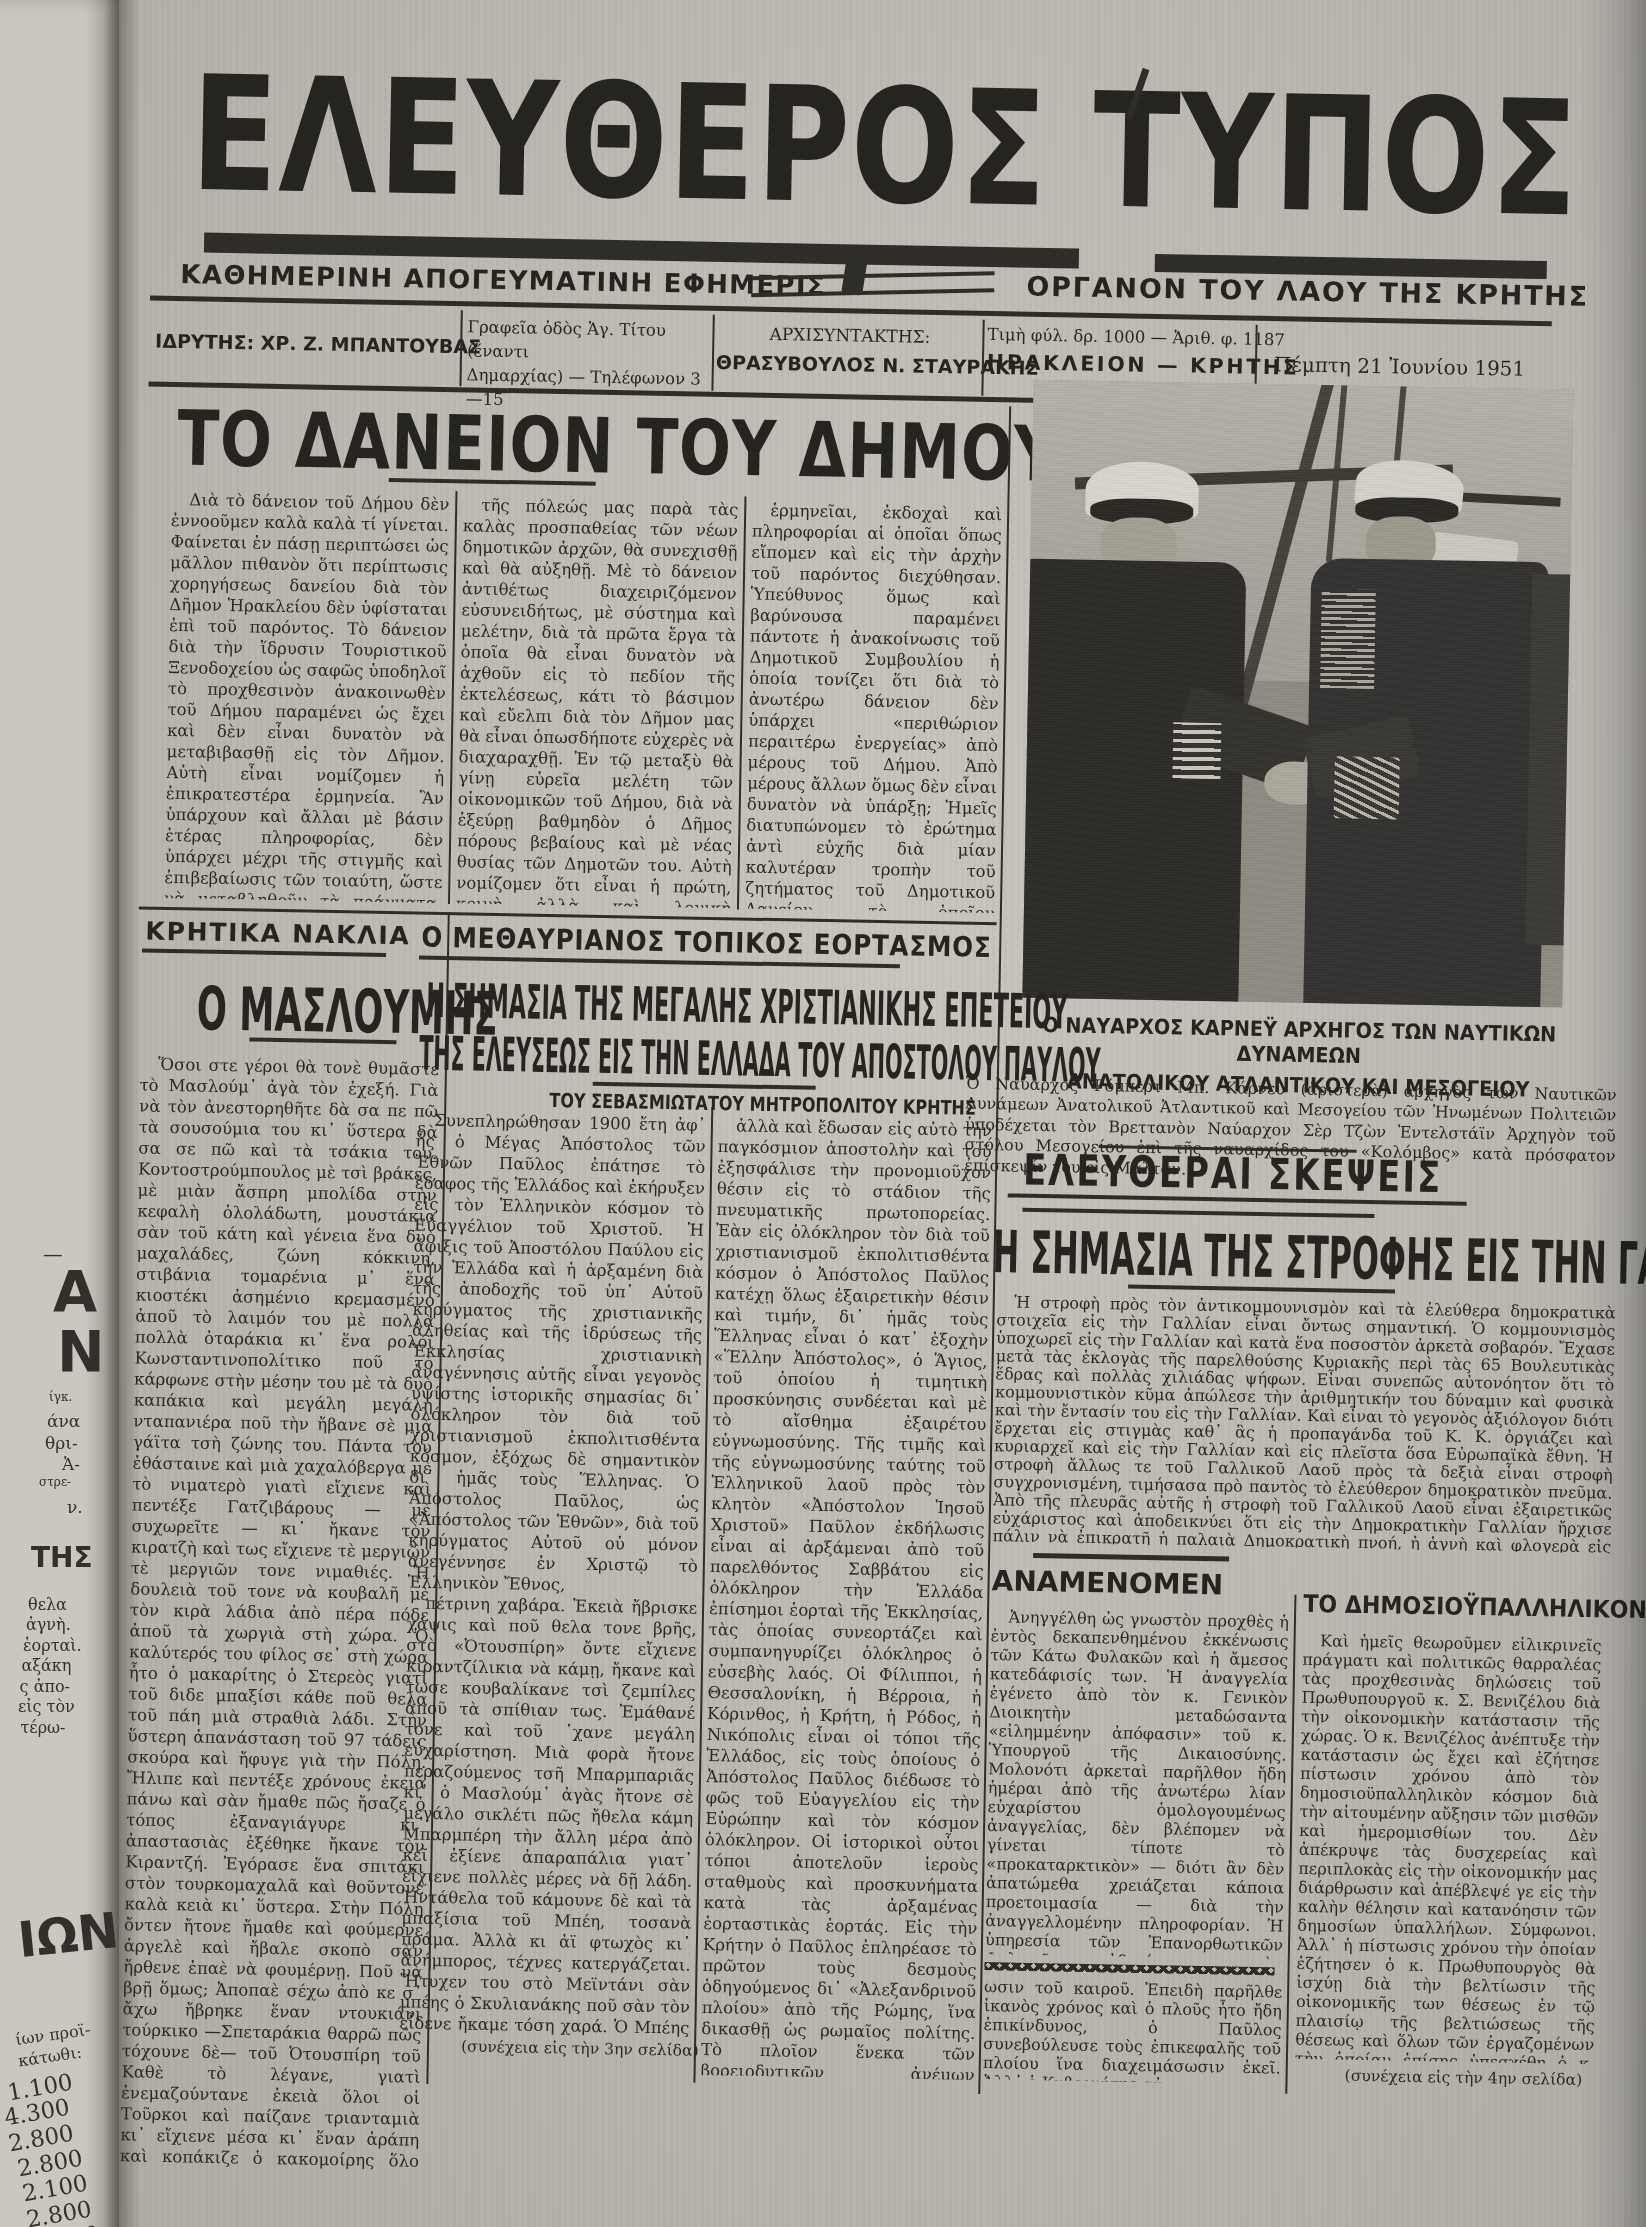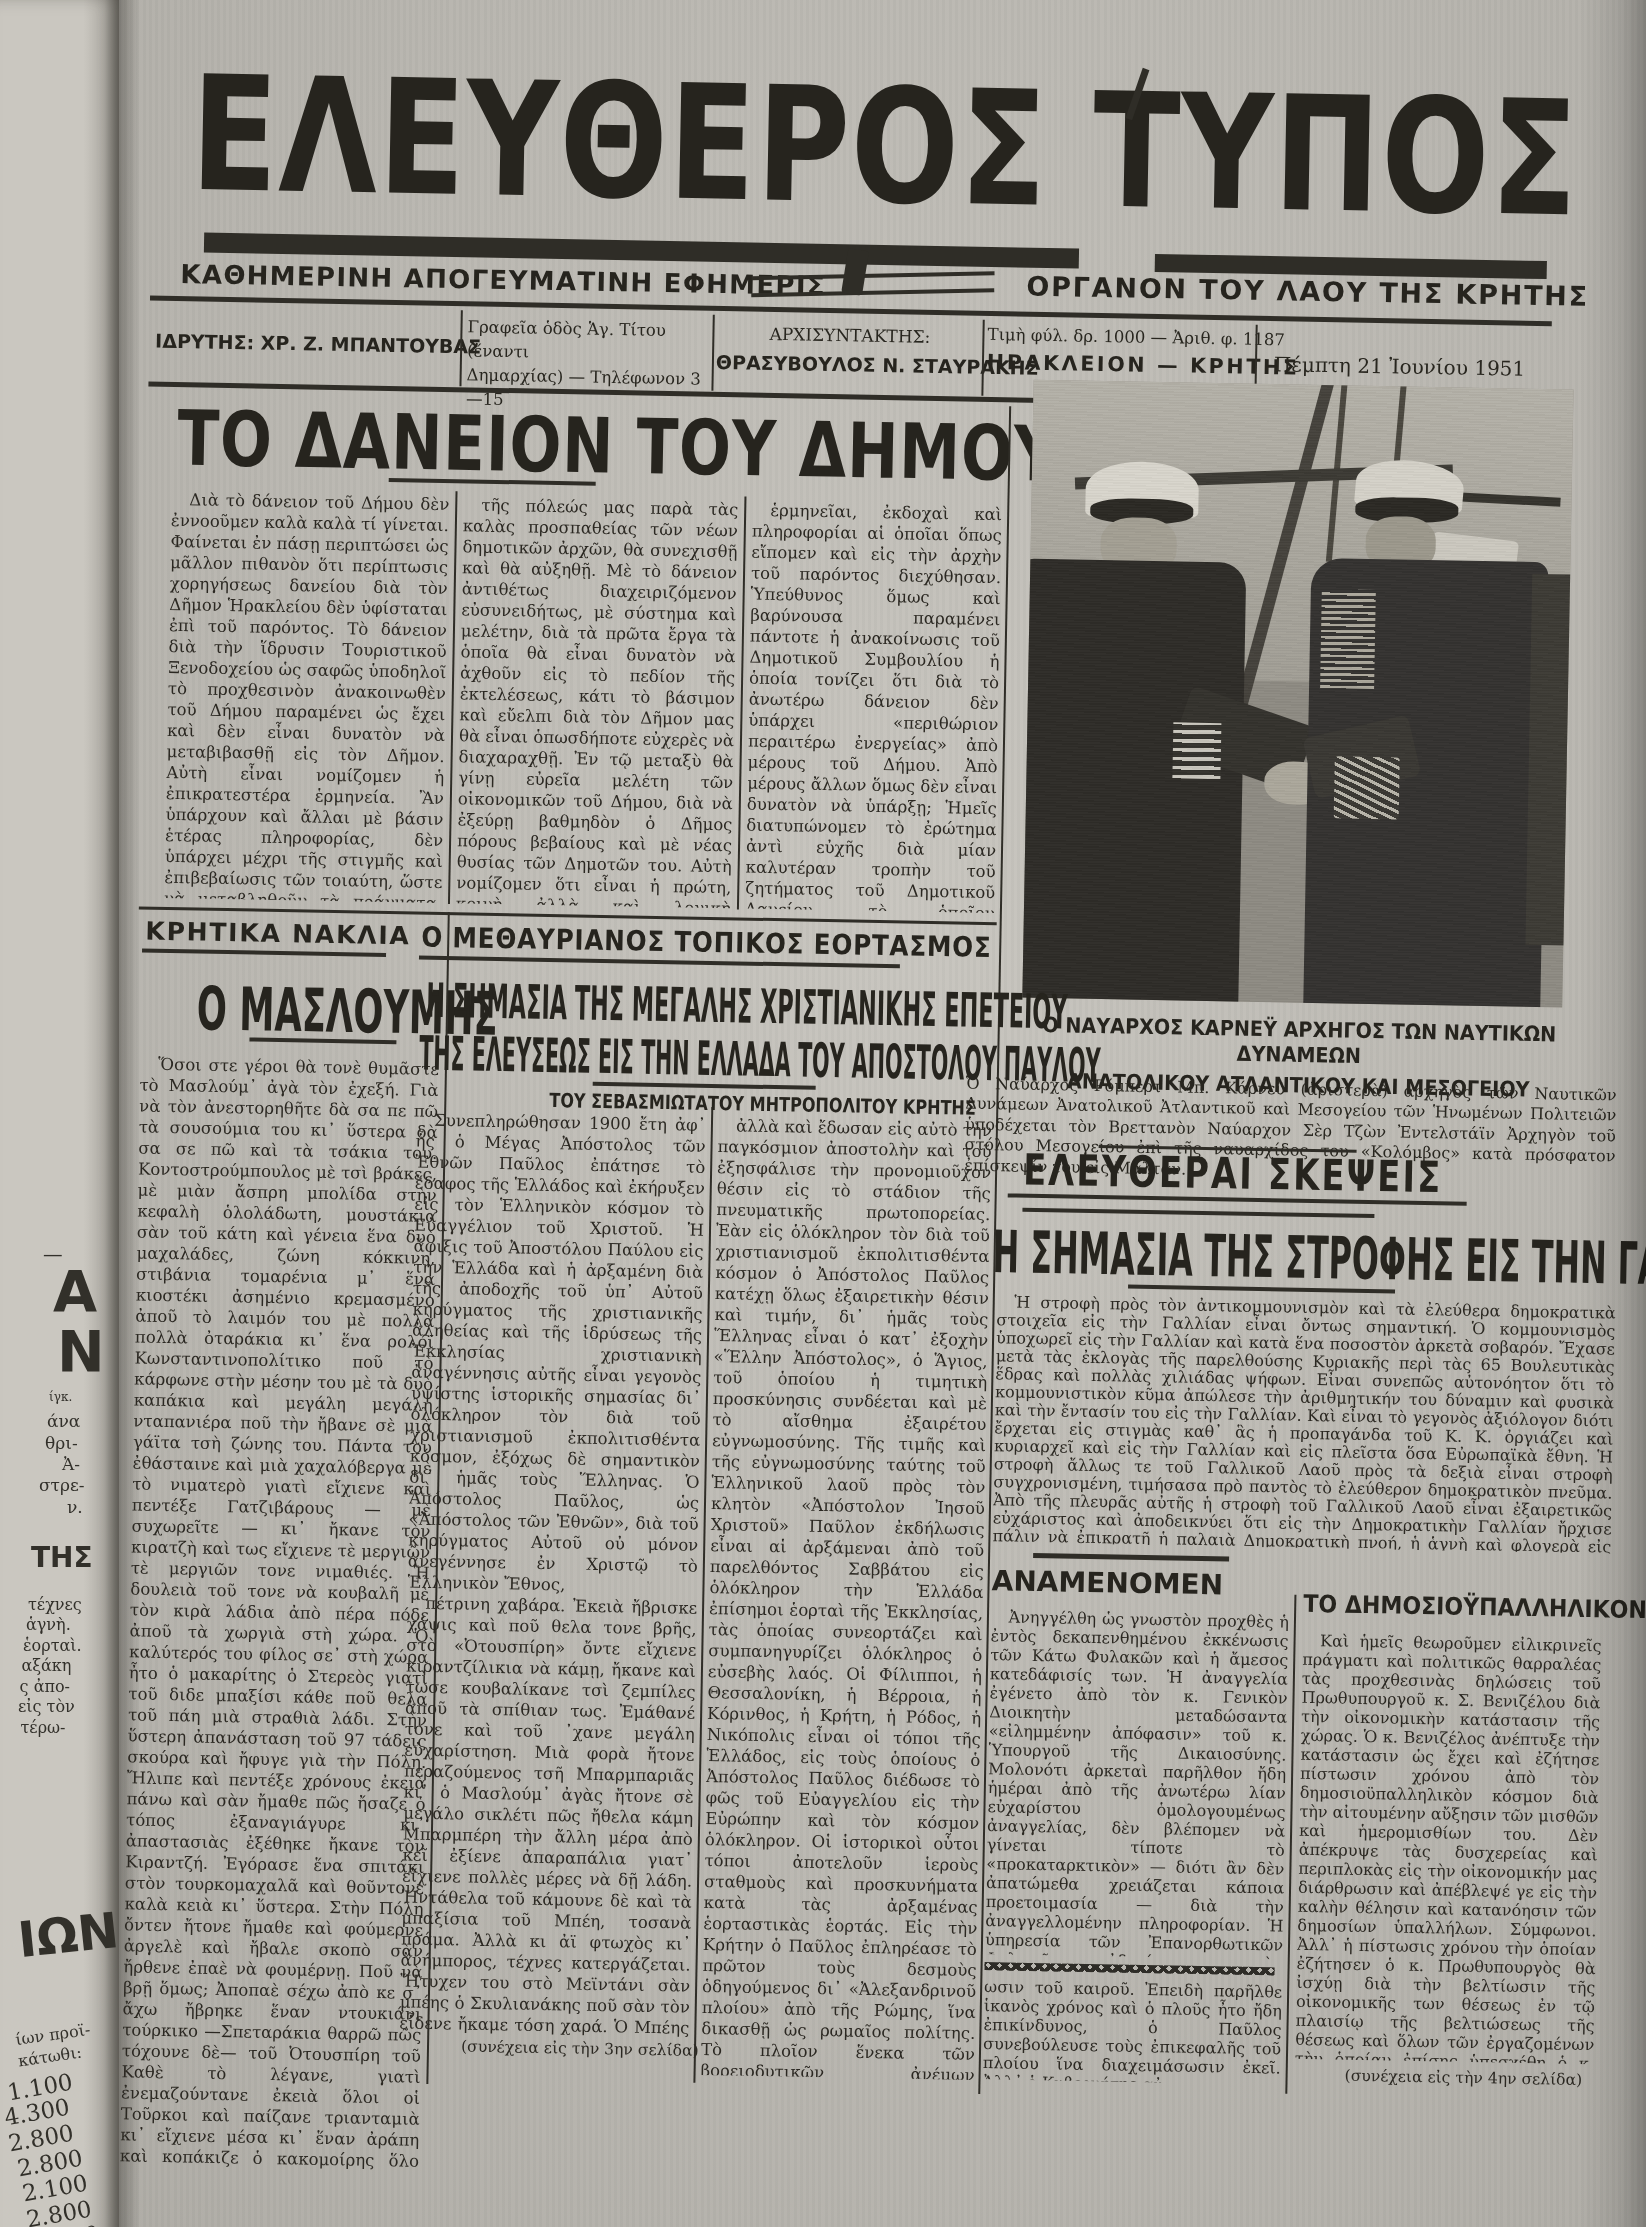--- a/index.html
+++ b/index.html
@@ -43,24 +43,24 @@
 <div class="page">
 
   <div class="left-strip">
     <div class="frag" style="left:43px;top:1243px;font-size:19.6px;">—</div>
     <div class="frag b" style="left:53px;top:1259px;font-size:57px;">Α</div>
     <div class="frag b" style="left:57px;top:1319px;font-size:57px;">Ν</div>
     <div class="frag" style="left:49px;top:1390px;font-size:12px;">ίγκ.</div>
     <div class="frag" style="left:47px;top:1411px;font-size:17px;">άνα</div>
     <div class="frag" style="left:45px;top:1433px;font-size:17px;">θρι-</div>
     <div class="frag" style="left:62px;top:1454px;font-size:17px;">Ἀ-</div>
-    <div class="frag" style="left:39px;top:1475px;font-size:17px;">στρε-</div>
+    <div class="frag" style="left:39px;top:1475px;font-size:12px;">στρε-</div>
     <div class="frag" style="left:67px;top:1497px;font-size:17px;">ν.</div>
     <div class="frag b" style="left:31px;top:1541px;font-size:28px;">ΤΗΣ</div>
-    <div class="frag" style="left:28px;top:1595px;font-size:16px;">τέχνες</div>
+    <div class="frag" style="left:28px;top:1595px;font-size:16px;">θελα</div>
     <div class="frag" style="left:26px;top:1615px;font-size:16px;">ἁγνὴ.</div>
     <div class="frag" style="left:23px;top:1636px;font-size:16px;">ἑορταὶ.</div>
     <div class="frag" style="left:21.4px;top:1656px;font-size:16px;">αξάκη</div>
     <div class="frag" style="left:19.6px;top:1677px;font-size:16px;">ς ἀπο-</div>
     <div class="frag" style="left:18px;top:1697px;font-size:16px;">εἰς τὸν</div>
     <div class="frag" style="left:20.5px;top:1718px;font-size:16px;">τέρω-</div>
     <div class="frag b" style="left:18px;top:1907px;font-size:49px;transform:rotate(-6deg);">ΙΩΝ</div>
     <div class="frag" style="left:15px;top:2025px;font-size:16px;transform:rotate(-8deg);">ίων προϊ-</div>
     <div class="frag" style="left:18px;top:2047px;font-size:16px;transform:rotate(-8deg);">κάτωθι:</div>
     <div class="frag" style="left:7.1px;top:2074px;font-size:23px;transform:rotate(-10deg);">1.100</div>

